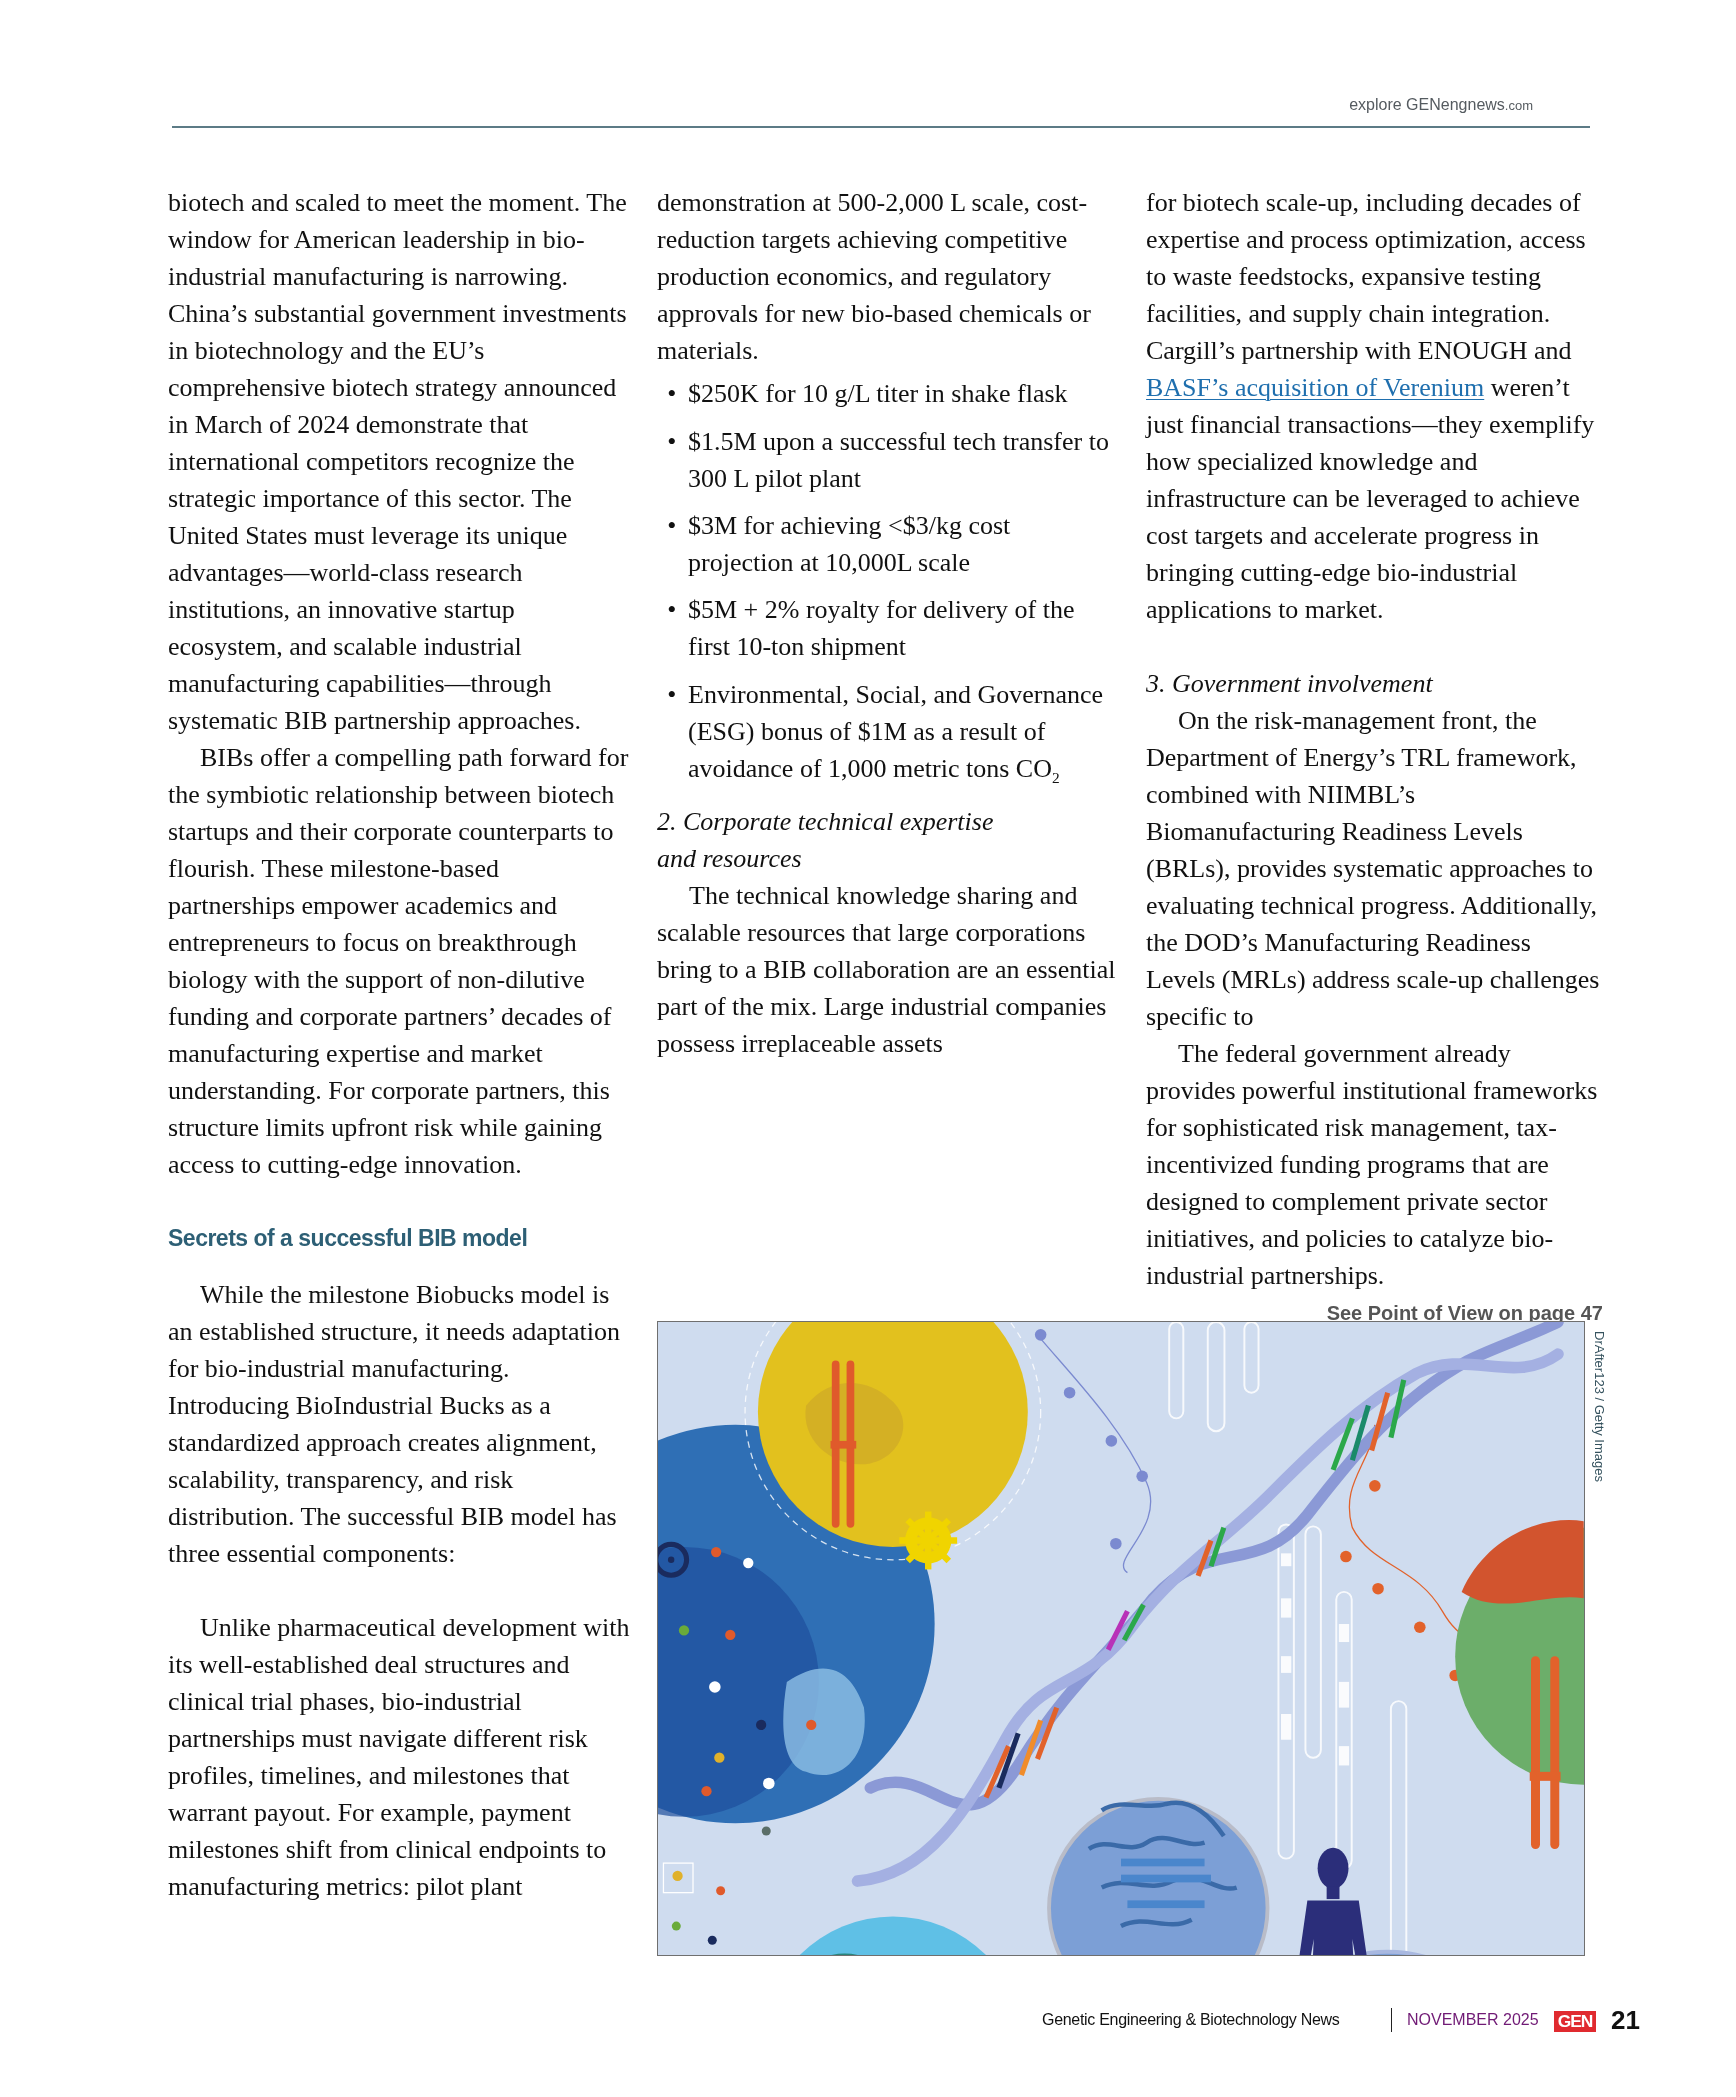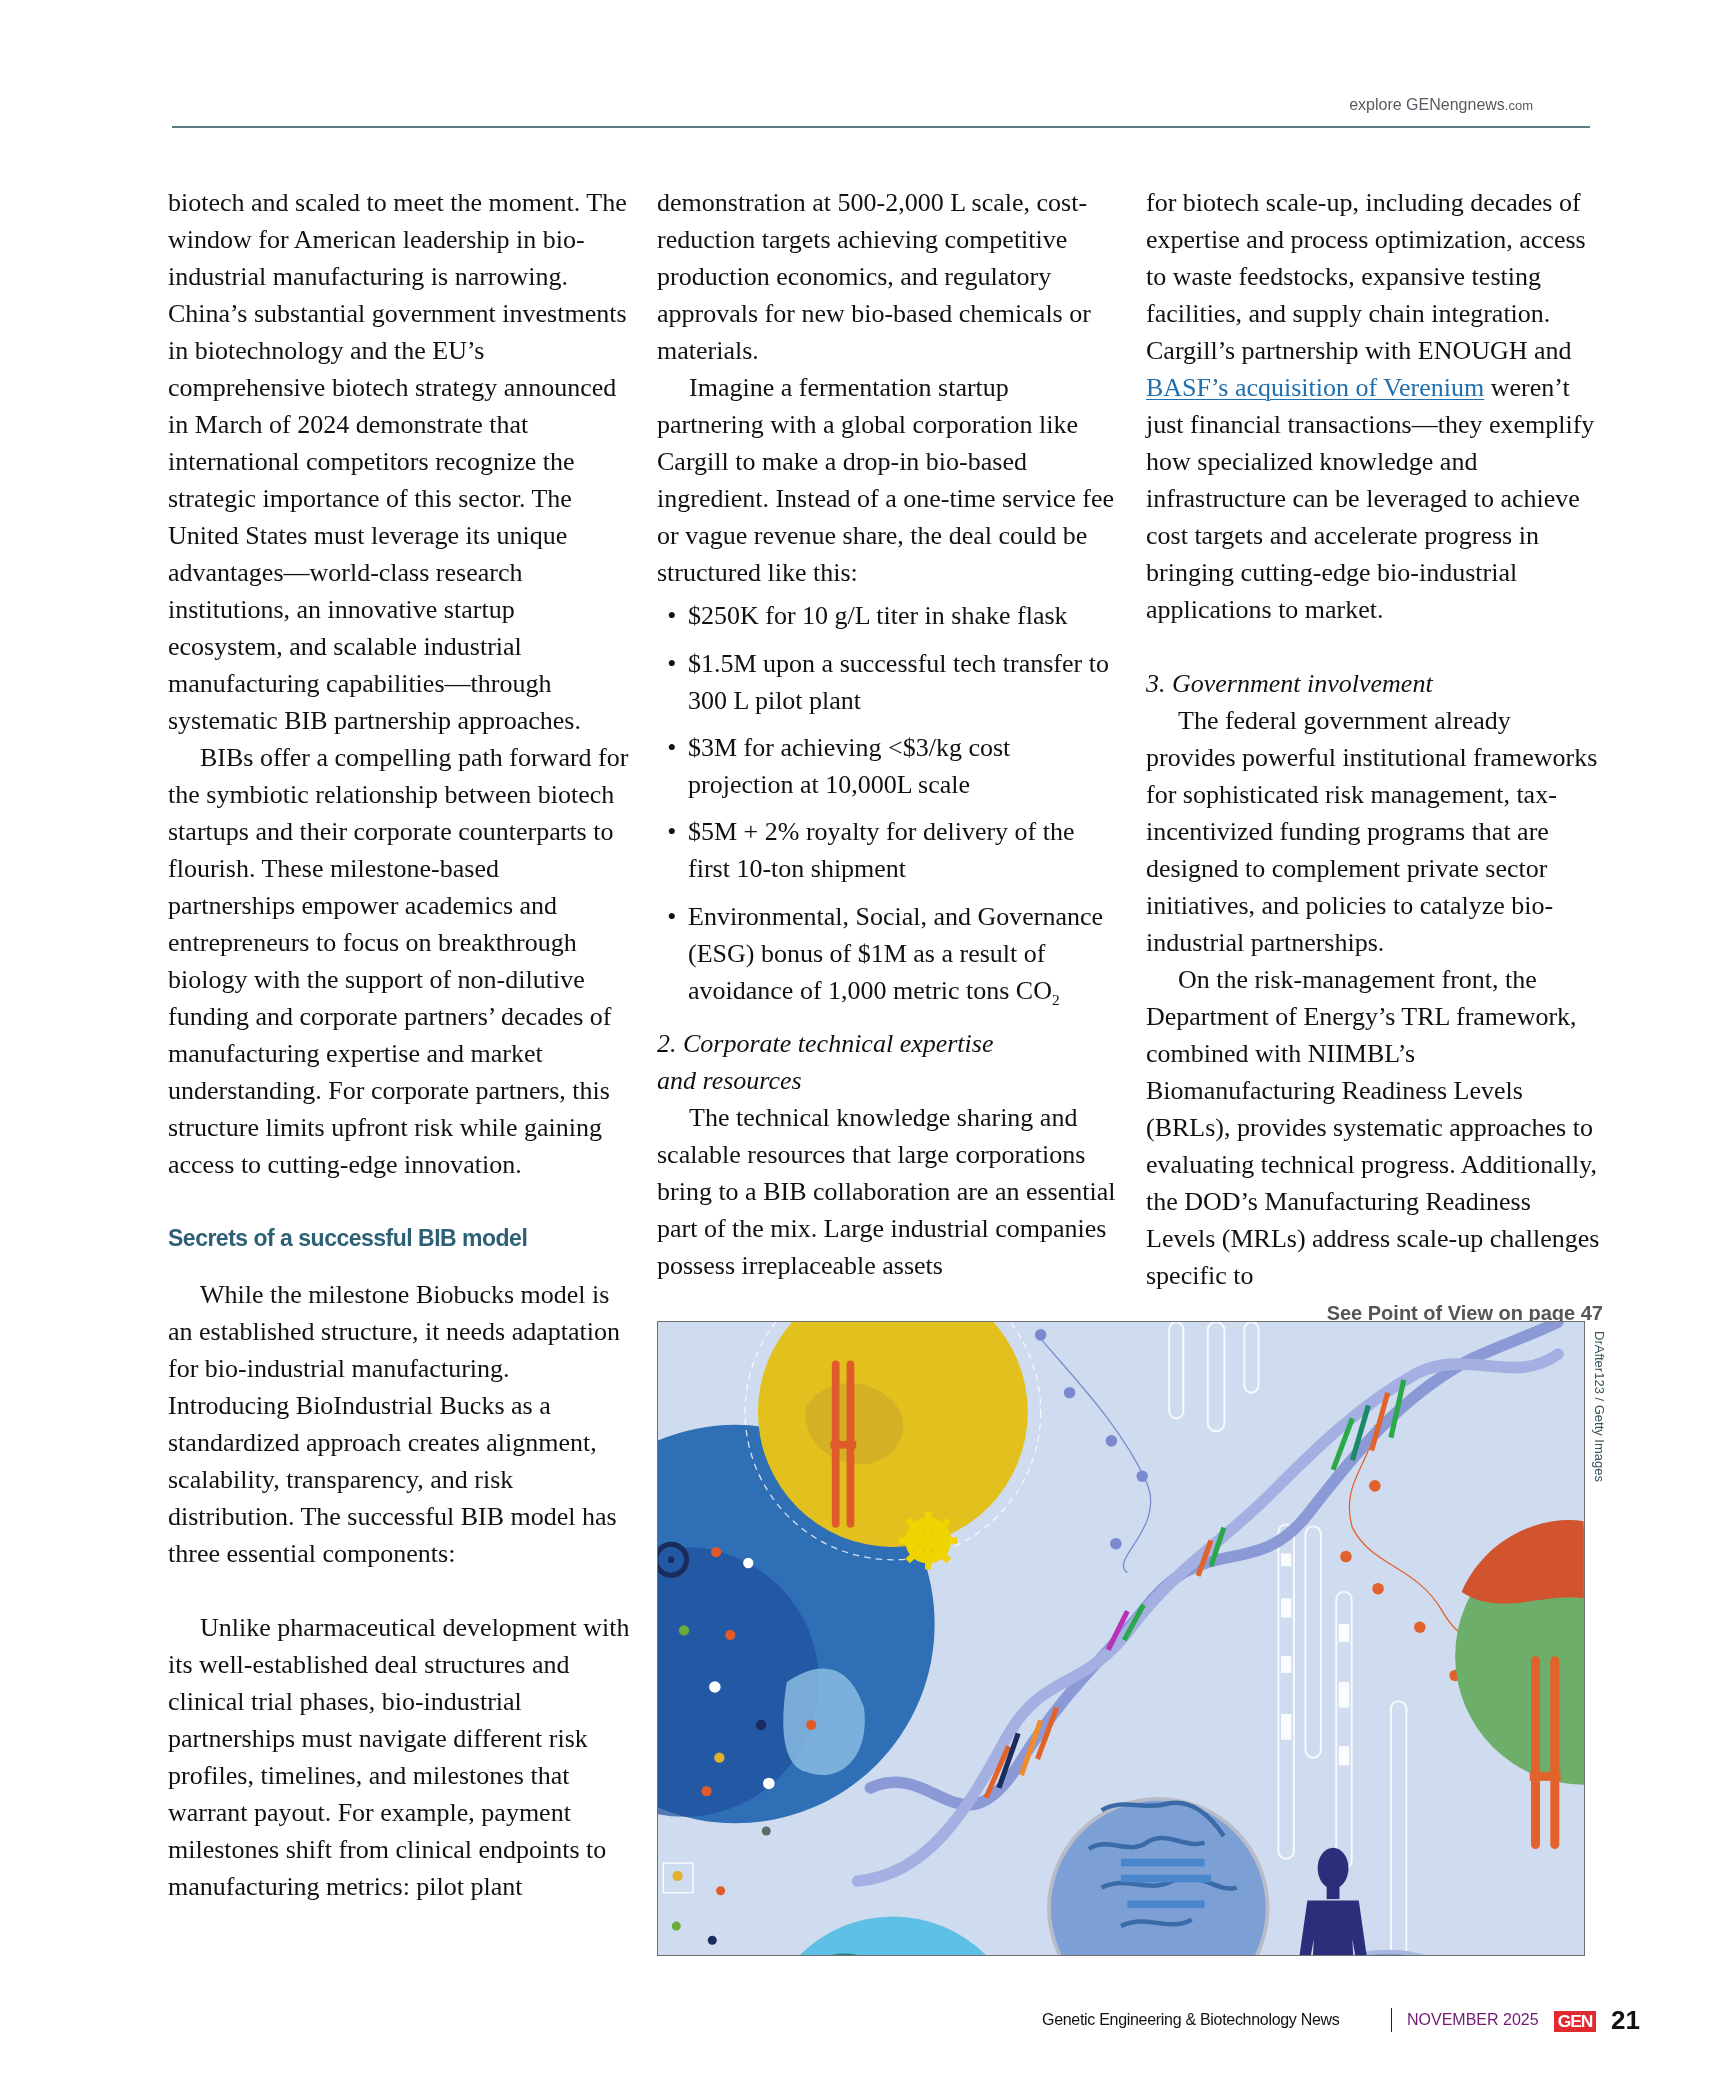--- a/index.html
+++ b/index.html
@@ -57,39 +57,38 @@
     <div class="gap"></div>
     <p class="section-head">Secrets of a successful BIB model</p>
     <div class="gap-sm"></div>
     <p class="indent">While the milestone Biobucks model is an established structure, it needs adaptation for bio-industrial manufacturing. Introducing BioIndustrial Bucks as a standardized approach creates alignment, scalability, transparency, and risk distribution. The successful BIB model has three essential components:</p>
     <div class="gap"></div>
     <p class="indent">Unlike pharmaceutical development with its well-established deal structures and clinical trial phases, bio-industrial partnerships must navigate different risk profiles, timelines, and milestones that warrant payout. For example, payment milestones shift from clinical endpoints to manufacturing metrics: pilot plant</p>
   </div>
 
   <div class="col col2">
     <p>demonstration at 500-2,000 L scale, cost-reduction targets achieving competitive production economics, and regulatory approvals for new bio-based chemicals or materials.</p>
-    <p class="indent">Imagine a fermentation startup partnering with a global corporation like Cargill to make a drop-in bio-based ingredient. Instead of a one-time service fee or vague revenue share, the deal could be structured like this:</p>
     <ul class="milestones">
       <li><span class="bullet">•</span><span>$250K for 10 g/L titer in shake flask</span></li>
       <li><span class="bullet">•</span><span>$1.5M upon a successful tech transfer to 300 L pilot plant</span></li>
       <li><span class="bullet">•</span><span>$3M for achieving &lt;$3/kg cost projection at 10,000L scale</span></li>
       <li><span class="bullet">•</span><span>$5M + 2% royalty for delivery of the first 10-ton shipment</span></li>
       <li><span class="bullet">•</span><span>Environmental, Social, and Governance (ESG) bonus of $1M as a result of avoidance of 1,000 metric tons CO</span><sub>2</sub></li>
     </ul>
     <div style="height:6.4px"></div>
     <p class="sub-head" style="width:360px;">2. Corporate technical expertise and resources</p>
     <p class="indent">The technical knowledge sharing and scalable resources that large corporations bring to a BIB collaboration are an essential part of the mix. Large industrial companies possess irreplaceable assets</p>
   </div>
 
   <div class="col col3">
     <p><span>for biotech scale-up, including decades of expertise and process optimization, access to waste feedstocks, expansive testing facilities, and supply chain integration. Cargill’s partnership with ENOUGH and </span><a class="link">BASF’s acquisition of Verenium</a><span> weren’t just financial transactions—they exemplify how specialized knowledge and infrastructure can be leveraged to achieve cost targets and accelerate progress in bringing cutting-edge bio-industrial applications to market.</span></p>
     <div class="gap"></div>
     <p class="sub-head">3. Government involvement</p>
+    <p class="indent">On the risk-management front, the Department of Energy’s TRL framework, combined with NIIMBL’s Biomanufacturing Readiness Levels (BRLs), provides systematic approaches to evaluating technical progress. Additionally, the DOD’s Manufacturing Readiness Levels (MRLs) address scale-up challenges specific to</p>
     <p class="indent">The federal government already provides powerful institutional frameworks for sophisticated risk management, tax-incentivized funding programs that are designed to complement private sector initiatives, and policies to catalyze bio-industrial partnerships.</p>
-    <p class="indent">On the risk-management front, the Department of Energy’s TRL framework, combined with NIIMBL’s Biomanufacturing Readiness Levels (BRLs), provides systematic approaches to evaluating technical progress. Additionally, the DOD’s Manufacturing Readiness Levels (MRLs) address scale-up challenges specific to</p>
     <div class="pov">See Point of View on page 47</div>
   </div>
 
   <div class="illustration">
     <svg width="926" height="633" viewBox="0 0 1440 985">
       <rect width="1440" height="985" fill="#cfdcef"></rect>
 
       <g fill="none" stroke="#ffffff" stroke-width="3" opacity="0.85">
         <rect x="795" y="0" width="22" height="150" rx="11"></rect>
         <rect x="855" y="0" width="26" height="170" rx="13"></rect>

